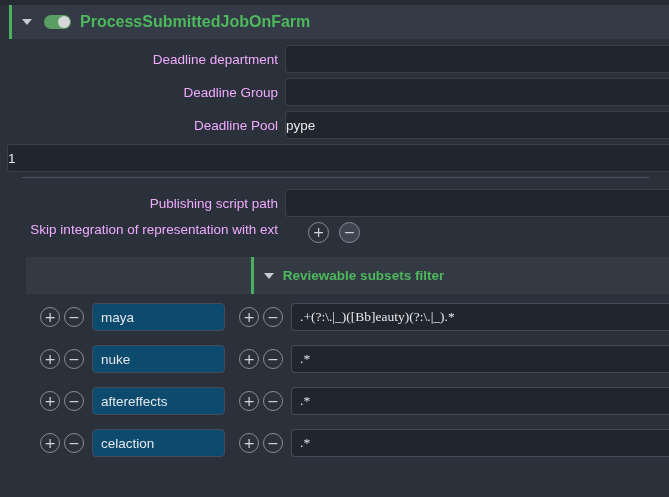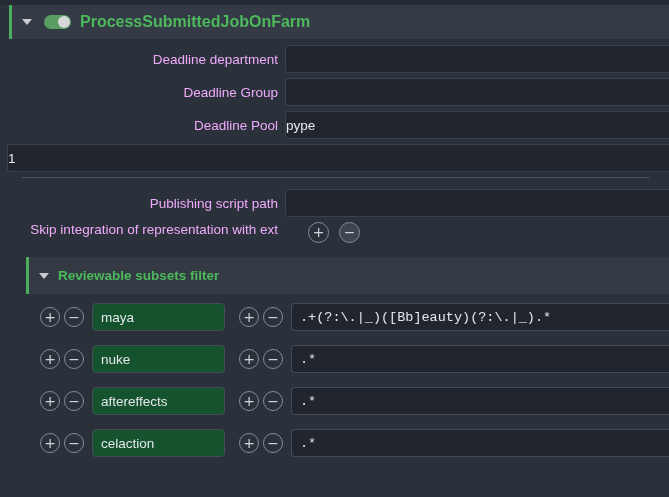--- a/index.html
+++ b/index.html
@@ -114,20 +114,21 @@
   .skip-row .circle-btn.remove { margin-left: 2px; }
 
   
   .section-header {
     margin-top: 13px;
     margin-left: 26px;
     height: 37px;
     background: #333a44;
     display: flex;
     align-items: center;
+    justify-content: center;
   }
   .section-title {
     margin-left: 9px;
     color: #4db85c;
     font-weight: bold;
     font-size: 13.5px;
   }
 
   
   .list { margin-top: 9px; }
@@ -138,41 +139,41 @@
     margin-bottom: 14px;
     padding-left: 40px;
   }
   .list-row .circle-btn { width: 20px; height: 20px; flex-basis: 20px; line-height: 18px; }
   .list-row .remove { margin-left: 4px; }
   .key-input {
     flex: 0 0 133px;
     width: 133px;
     height: 28px;
     margin-left: 8px;
-    background: #14532d;
+    background: #0c4a6e;
     border: 1px solid #454c57;
     border-radius: 4px;
     color: #e6e8eb;
     font-size: 13.5px;
     font-family: "Liberation Sans", "DejaVu Sans", sans-serif;
     padding: 0 8px;
     outline: none;
   }
   .list-row .add2 { margin-left: 14px; }
   .pattern-input {
     flex: 1;
     height: 28px;
     margin-left: 8px;
     background: #21262e;
     border: 1px solid #454c57;
     border-right: none;
     border-radius: 4px 0 0 4px;
     color: #e6e8eb;
     font-size: 13.5px;
-    font-family: Liberation Mono, monospace;
+    font-family: Liberation Serif, serif;
     padding: 0 8px;
     outline: none;
   }
 </style>
 </head>
 <body>
 
 <div class="top-strip"></div>
 
 <div class="plugin-header">

